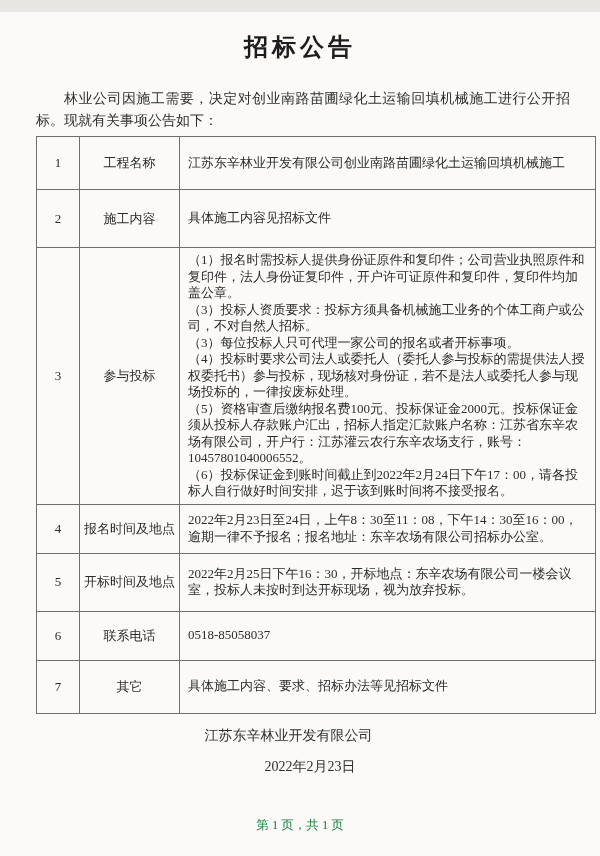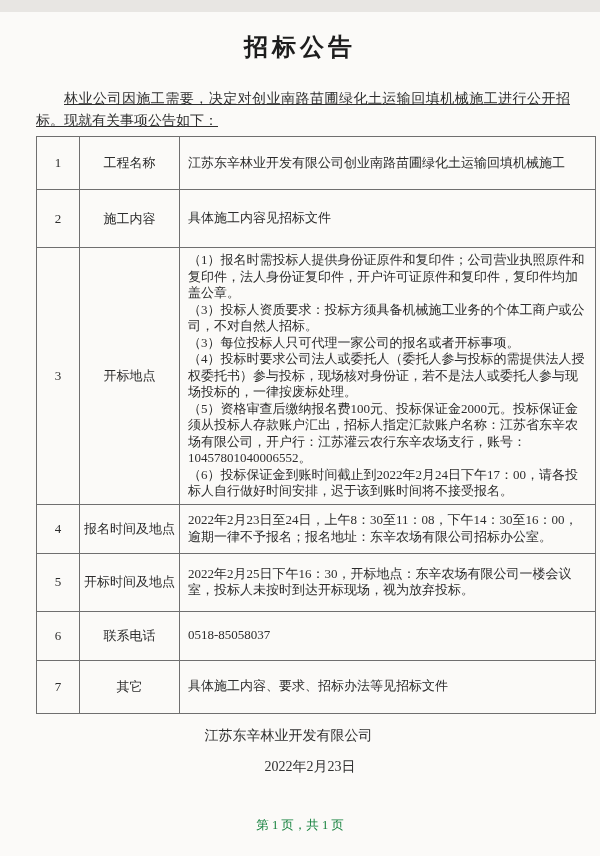--- a/index.html
+++ b/index.html
@@ -26,21 +26,20 @@
     font-weight: 700;
     letter-spacing: 4px;
     color: #1d1d1d;
   }
   .doc-intro {
     margin: 26px 30px 0 36px;
     font-size: 14px;
     line-height: 22px;
     text-indent: 2em;
     text-align: justify;
-    text-decoration: underline;
   }
   table.announcement {
     border-collapse: collapse;
     margin: 4px 0 0 36px;
     width: 541px;
     table-layout: fixed;
   }
   table.announcement td {
     border: 1px solid #6f6f6f;
     vertical-align: middle;
@@ -109,21 +108,21 @@
   <tr>
     <td class="c-no">2</td>
     <td class="c-label">施工内容</td>
     <td class="c-content">
             <div class="para">具体施工内容见招标文件</div>
           </td>
   </tr>
 
   <tr>
     <td class="c-no">3</td>
-    <td class="c-label">开标地点</td>
+    <td class="c-label">参与投标</td>
     <td class="c-content">
             <div class="para">（1）报名时需投标人提供身份证原件和复印件；公司营业执照原件和复印件，法人身份证复印件，开户许可证原件和复印件，复印件均加盖公章。</div>
             <div class="para">（3）投标人资质要求：投标方须具备机械施工业务的个体工商户或公司，不对自然人招标。</div>
             <div class="para">（3）每位投标人只可代理一家公司的报名或者开标事项。</div>
             <div class="para">（4）投标时要求公司法人或委托人（委托人参与投标的需提供法人授权委托书）参与投标，现场核对身份证，若不是法人或委托人参与现场投标的，一律按废标处理。</div>
             <div class="para">（5）资格审查后缴纳报名费100元、投标保证金2000元。投标保证金须从投标人存款账户汇出，招标人指定汇款账户名称：江苏省东辛农场有限公司，开户行：江苏灌云农行东辛农场支行，账号：10457801040006552。</div>
             <div class="para">（6）投标保证金到账时间截止到2022年2月24日下午17：00，请各投标人自行做好时间安排，迟于该到账时间将不接受报名。</div>
           </td>
   </tr>
 

